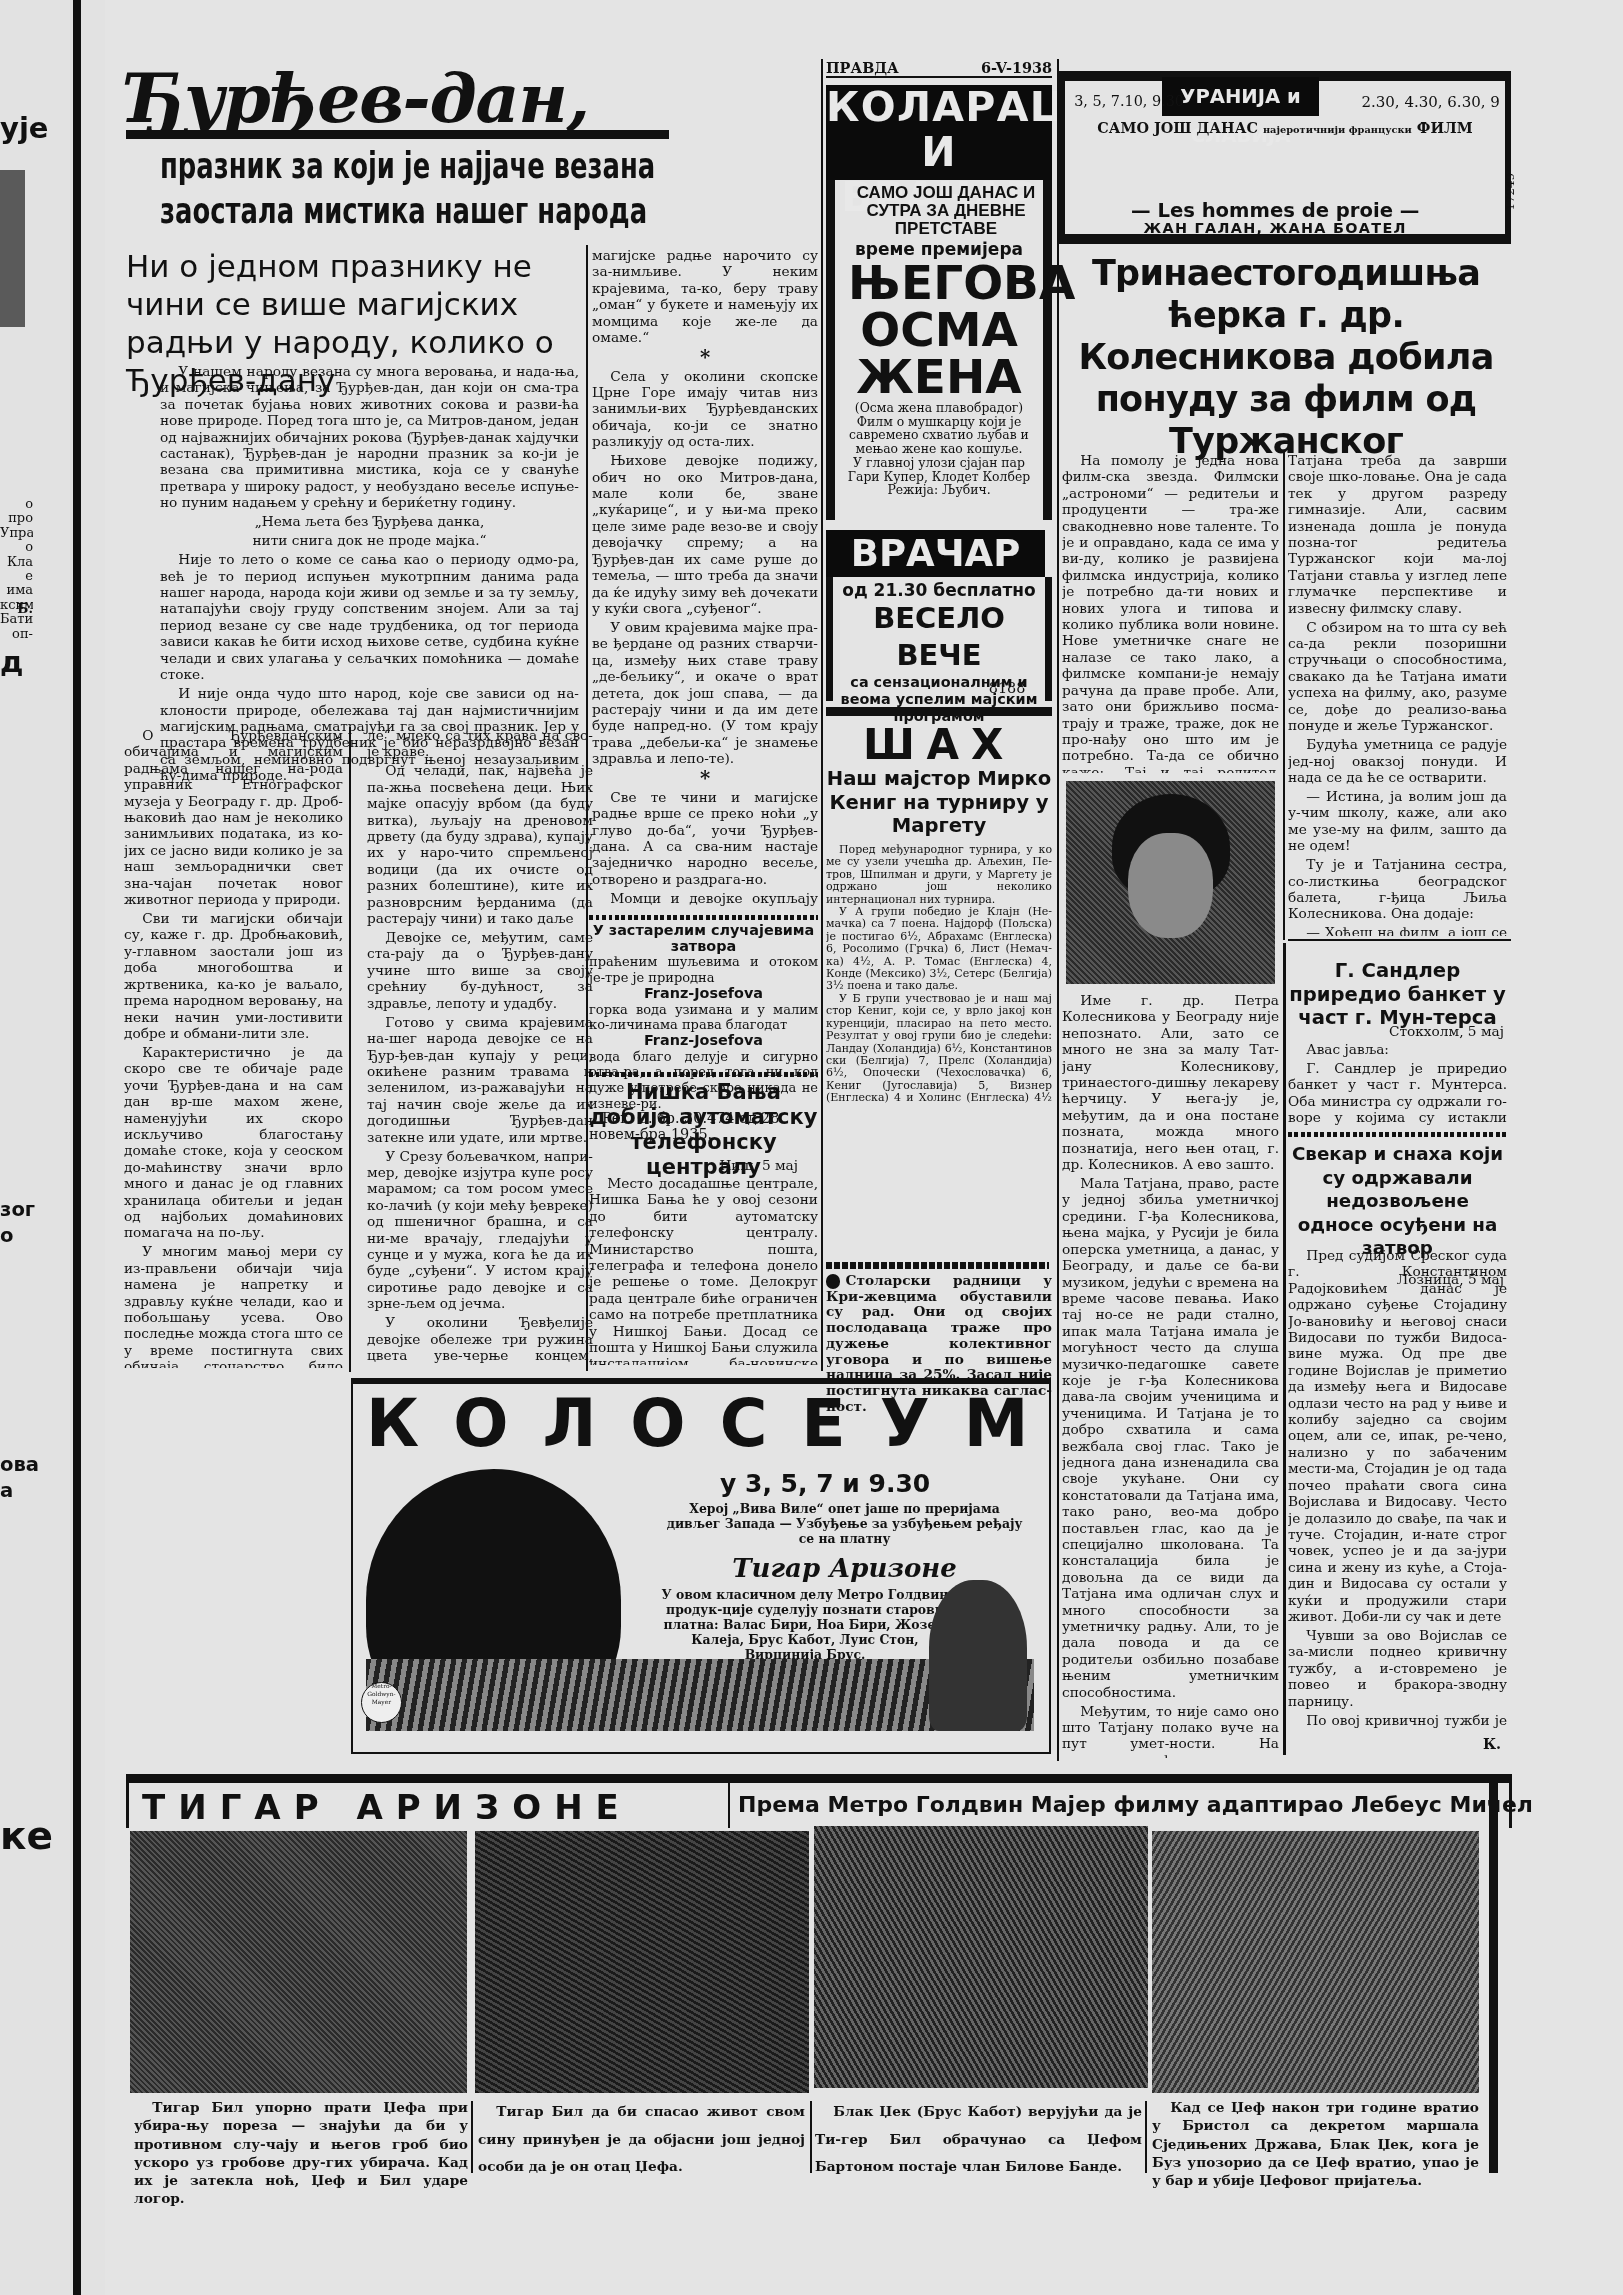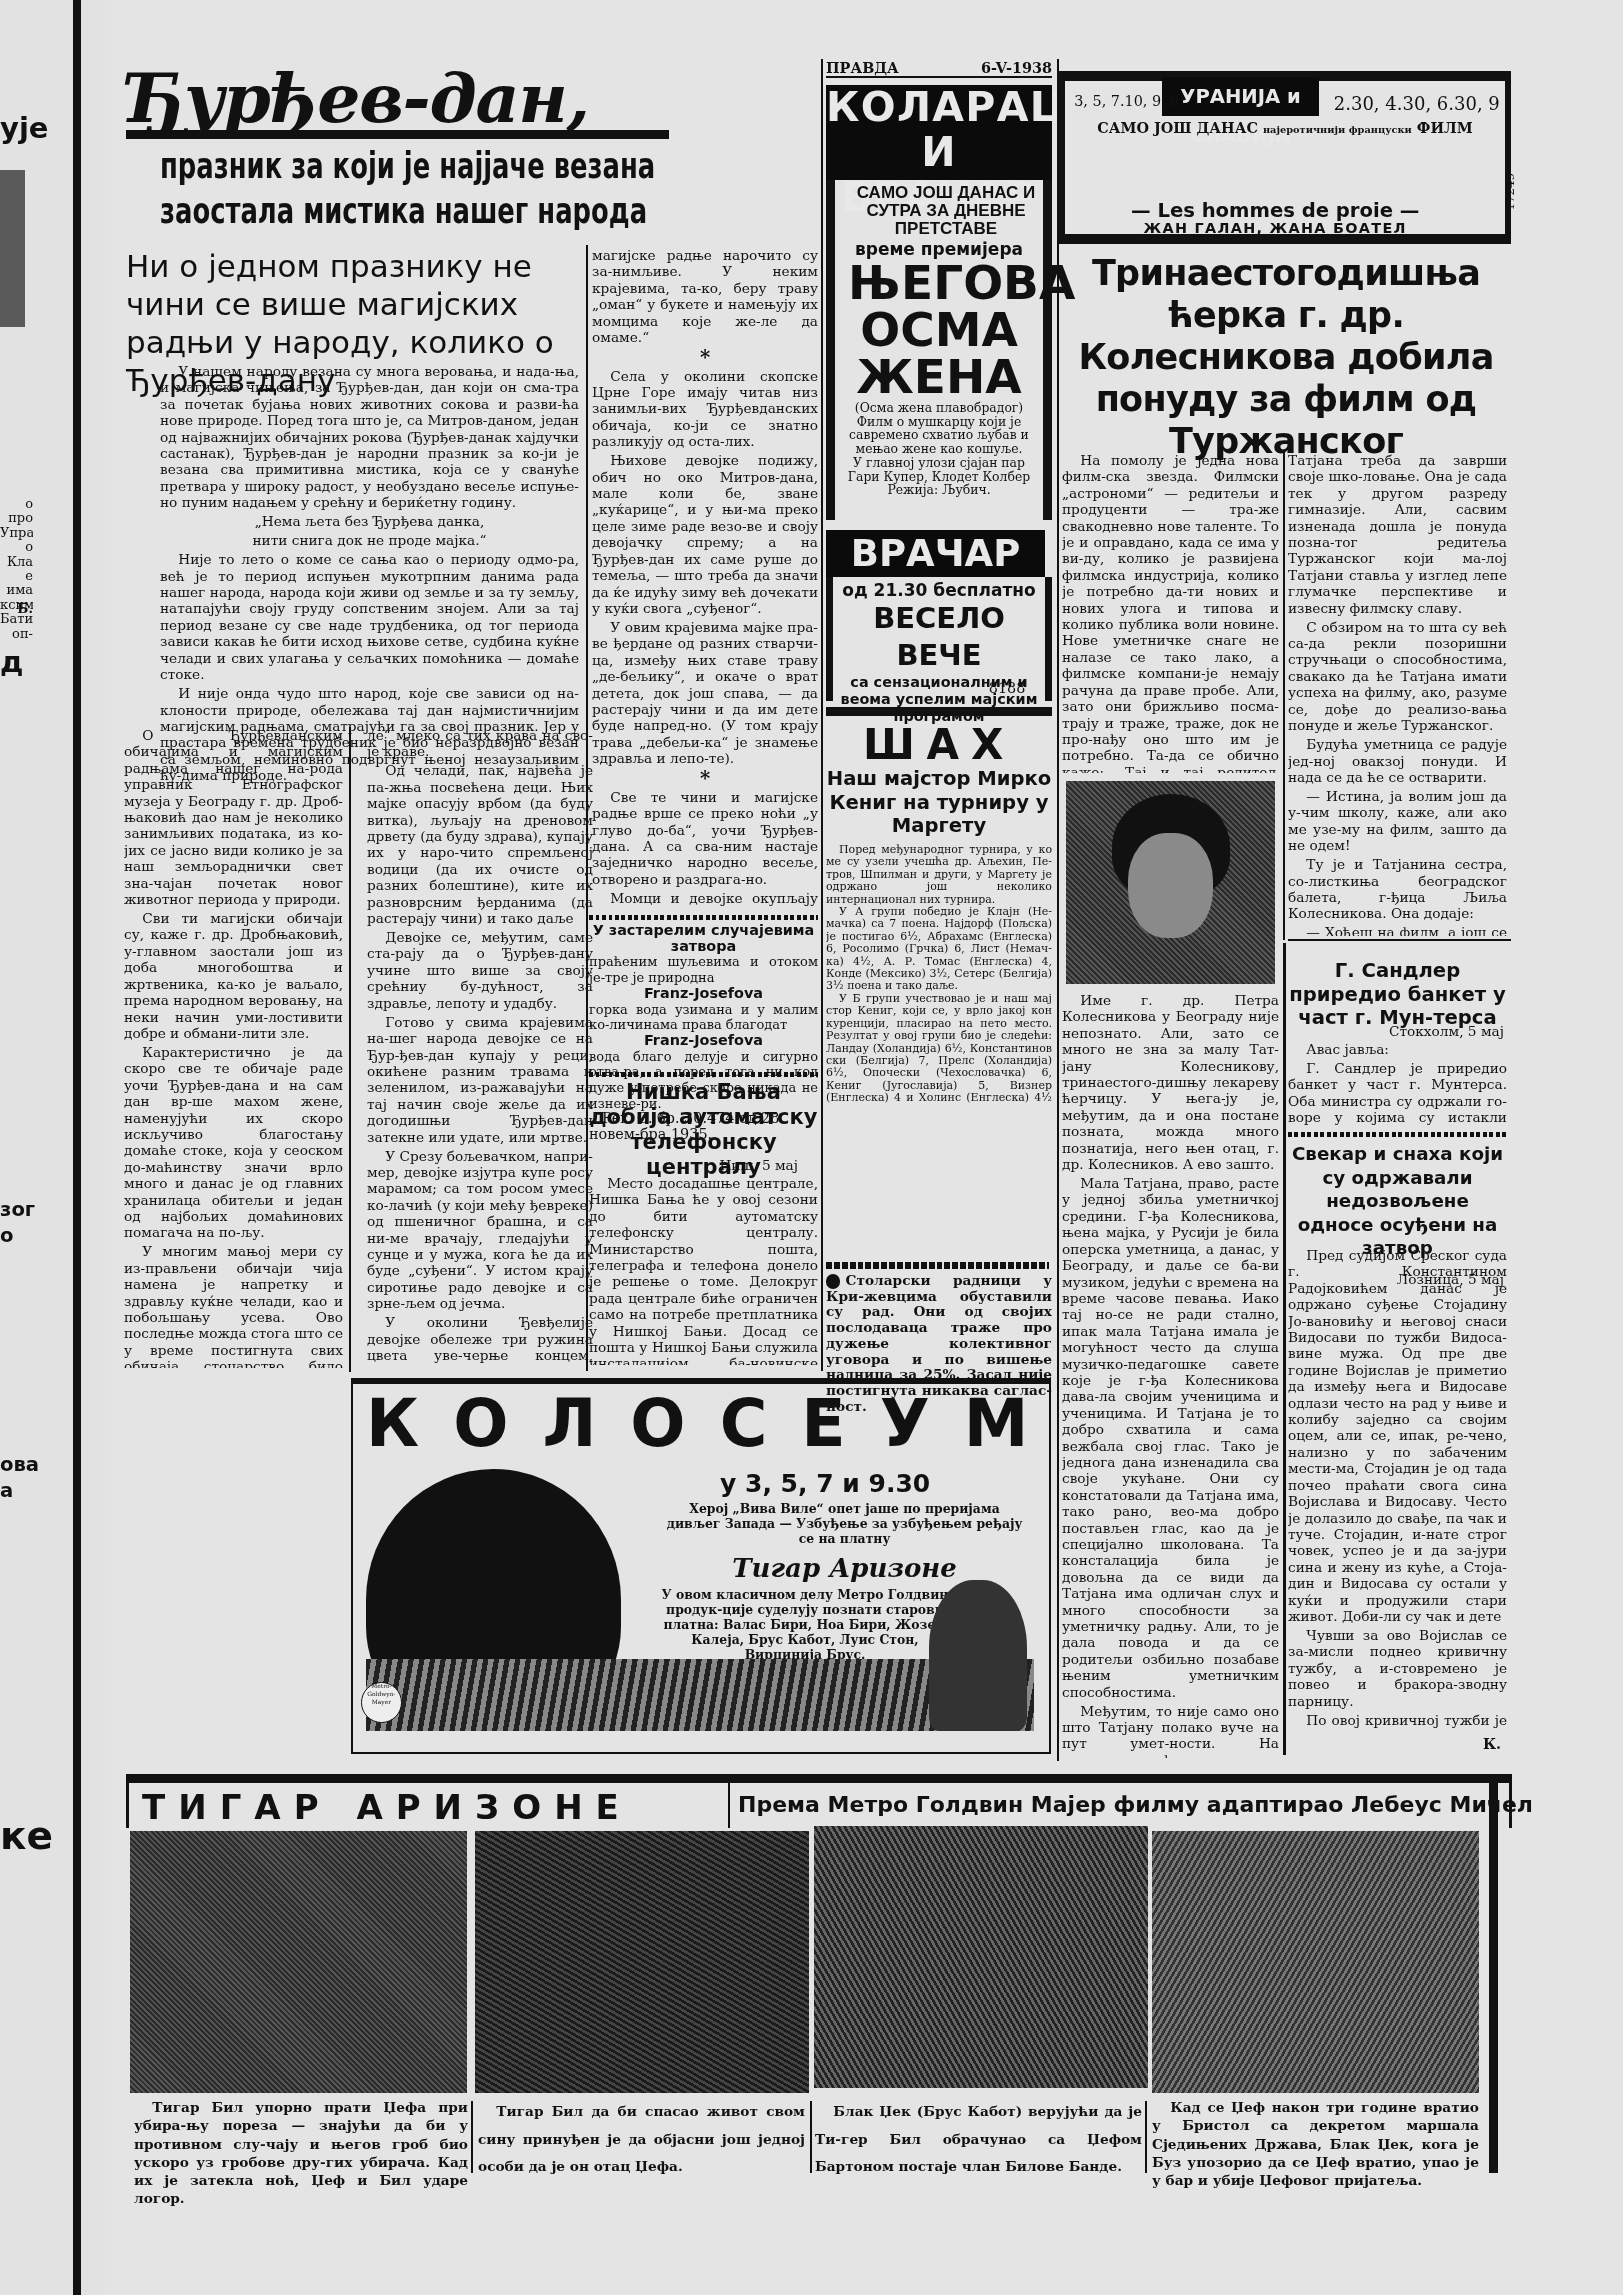--- a/index.html
+++ b/index.html
@@ -154,21 +154,21 @@
 
 </div>
 <div class="abs dots" style="left:826px;top:1262px;width:223px;"></div>
 <div class="abs" style="left:826px;top:1273px;width:226px;font-size:13.7px;line-height:15.7px;font-weight:bold;text-align:justify;">
   <span style="display:inline-block;width:14.4px;height:14.4px;border-radius:50%;background:#111;vertical-align:middle;margin-right:5.2px;"></span><span>Столарски радници у Кри-жевцима обуставили су рад. Они од својих послодаваца траже про дужење колективног уговора и по вишење надница за 25%. Засад није постигнута никаква саглас-ност.</span>
 </div>
 
 <div class="abs" style="left:1059px;top:71px;width:452px;height:173px;border:6.5px solid #111;border-top-width:10.5px;border-bottom-width:10.5px;box-sizing:border-box;">
   <div class="ad-black" style="position:absolute;left:97px;top:-3.9px;width:157px;height:39px;font-size:19.6px;line-height:39px;">УРАНИЈА и СЛАВИЈА</div>
   <div style="position:absolute;left:9.2px;top:11.8px;font-size:14.4px;">3, 5, 7.10, 9.30</div>
-  <div style="position:absolute;right:5.2px;top:11.8px;font-size:18px;text-align:right;">2.30, 4.30, 6.30, 9</div>
+  <div style="position:absolute;right:5.2px;top:11.8px;font-size:15px;text-align:right;">2.30, 4.30, 6.30, 9</div>
   <div style="position:absolute;left:0;right:0;top:38px;text-align:center;font-size:14.4px;font-weight:bold;">
     <span>САМО ЈОШ ДАНАС</span>
     <span style="font-size:9.8px;">најеротичнији француски</span>
     <span>ФИЛМ</span>
   </div>
   <div class="cond" style="position:absolute;left:0;right:19.6px;top:118px;text-align:center;font-size:19.6px;">— Les hommes de proie —</div>
   <div class="cond" style="position:absolute;left:0;right:19.6px;top:139px;text-align:center;font-size:14.4px;letter-spacing:1.3px;">ЖАН ГАЛАН, ЖАНА БОАТЕЛ</div>
   <div style="position:absolute;right:2.6px;top:92px;font-size:11.8px;transform:rotate(-90deg);transform-origin:right top;">17249</div>
 </div>
 

